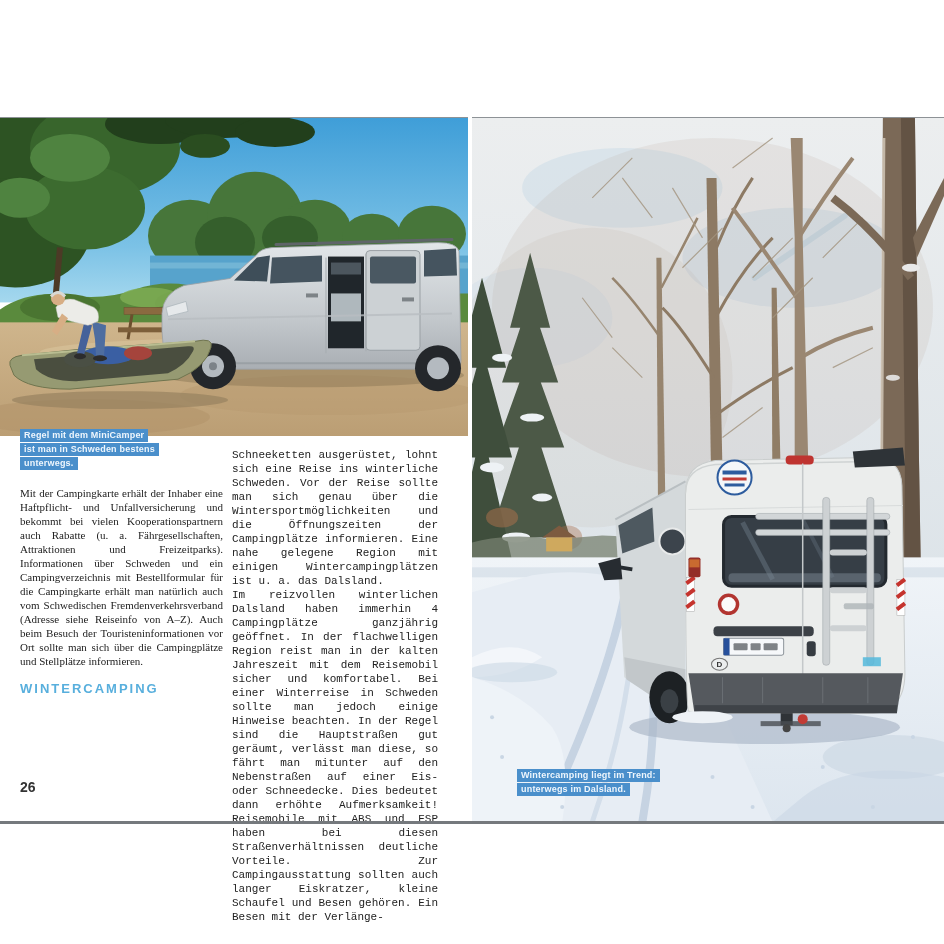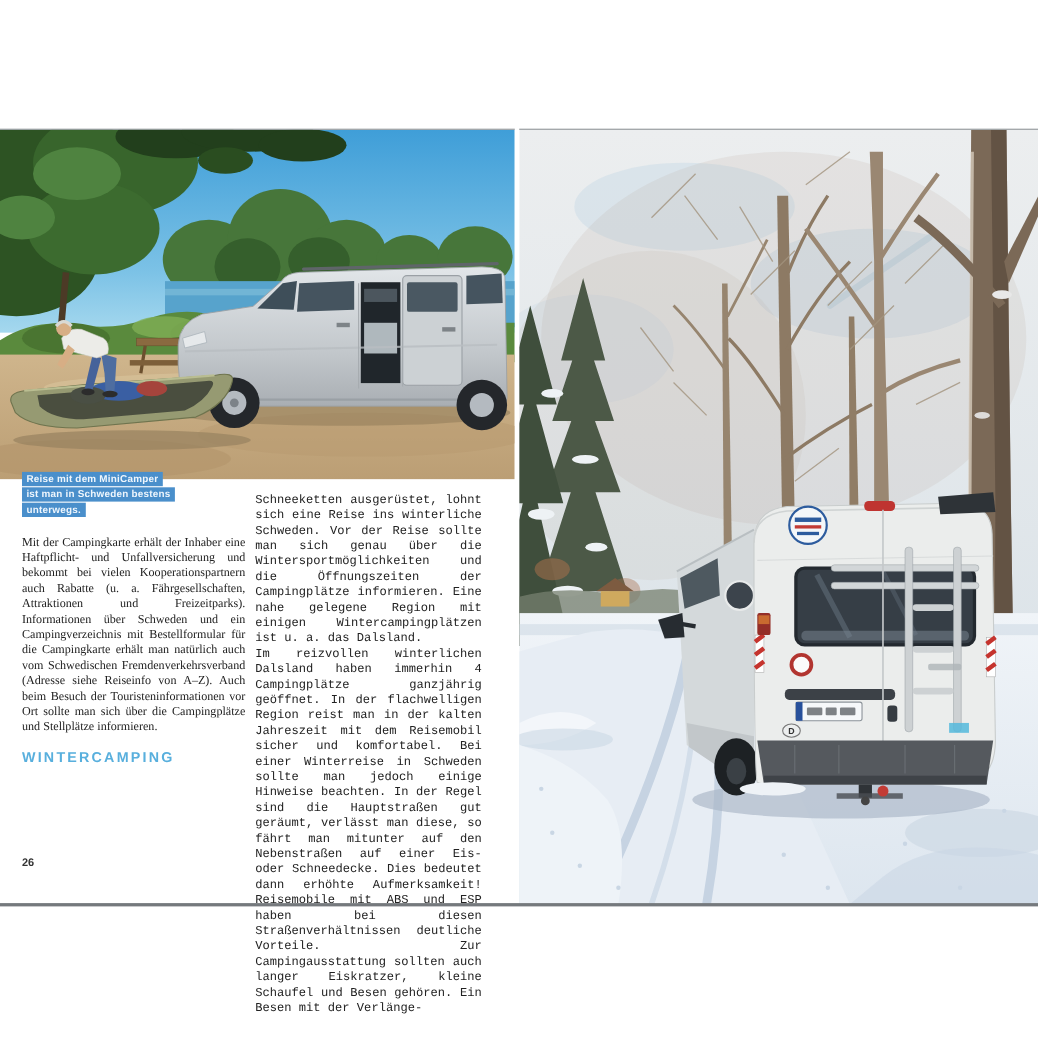--- a/index.html
+++ b/index.html
@@ -25,21 +25,21 @@
   .col{position:absolute;font-size:11px;line-height:14px;text-align:justify;}
   #col1{left:20px;top:486px;width:203px;}
   #col2{left:232px;top:448px;width:206px;font-family:Liberation Mono, monospace;}
   .col p{margin:0;}
   .section-heading{
     font-family:"Liberation Sans", sans-serif;font-weight:bold;font-size:13px;
     color:var(--heading-blue);letter-spacing:2px;margin:14px 0 20px 0;text-align:left;
   }
   .page-number{
     position:absolute;left:20px;top:779px;font-family:"Liberation Sans", sans-serif;
-    font-weight:bold;font-size:10px;color:#333;
+    font-weight:bold;font-size:14px;color:#333;
   }
 </style>
 </head>
 <body>
 
 <div class="page">
 
   <div class="photo" id="photo-left">
     <svg viewBox="0 0 468 319" preserveAspectRatio="none">
       <defs>
@@ -304,25 +304,29 @@
           <circle cx="314" cy="611" r="4" fill="#444444"></circle>
         </g>
         <polygon points="126,446 148,440 150,462 132,463" fill="#272c31"></polygon>
         <path d="M148,450 L160,452" stroke="#272c31" stroke-width="4"></path>
         <ellipse cx="230" cy="600" rx="30" ry="6" fill="#eef2f6"></ellipse>
       </g>
     </svg>
   </div>
 
   <div class="caption" id="caption-left">
-    <div class="cap-line">Reise mit dem MiniCamper</div>
+    <div class="cap-line">Regel mit dem MiniCamper</div>
     <div class="cap-line">ist man in Schweden bestens</div>
     <div class="cap-line">unterwegs.</div>
   </div>
 
+  <div class="caption" id="caption-right">
+    <div class="cap-line">Wintercamping liegt im Trend:</div>
+    <div class="cap-line">unterwegs im Dalsland.</div>
+  </div>
 
   <div class="col" id="col1">
     <p>Mit der Campingkarte erhält der Inhaber eine Haftpflicht- und Unfallversicherung und bekommt bei vielen Kooperationspartnern auch Rabatte (u. a. Fährgesellschaften, Attraktionen und Freizeitparks). Informationen über Schweden und ein Campingverzeichnis mit Bestellformular für die Campingkarte erhält man natürlich auch vom Schwedischen Fremdenverkehrsverband (Adresse siehe Reiseinfo von A–Z). Auch beim Besuch der Touristeninformationen vor Ort sollte man sich über die Campingplätze und Stellplätze informieren.</p>
     <h2 class="section-heading">WINTERCAMPING</h2>
   </div>
 
   <div class="col" id="col2">
     <p>Schneeketten ausgerüstet, lohnt sich eine Reise ins winterliche Schweden. Vor der Reise sollte man sich genau über die Wintersportmöglichkeiten und die Öffnungszeiten der Campingplätze informieren. Eine nahe gelegene Region mit einigen Wintercampingplätzen ist u. a. das Dalsland.</p>
     <p>Im reizvollen winterlichen Dalsland haben immerhin 4 Campingplätze ganzjährig geöffnet. In der flachwelligen Region reist man in der kalten Jahreszeit mit dem Reisemobil sicher und komfortabel. Bei einer Winterreise in Schweden sollte man jedoch einige Hinweise beachten. In der Regel sind die Hauptstraßen gut geräumt, verlässt man diese, so fährt man mitunter auf den Nebenstraßen auf einer Eis- oder Schneedecke. Dies bedeutet dann erhöhte Aufmerksamkeit! Reisemobile mit ABS und ESP haben bei diesen Straßenverhältnissen deutliche Vorteile. Zur Campingausstattung sollten auch langer Eiskratzer, kleine Schaufel und Besen gehören. Ein Besen mit der Verlänge-</p>
   </div>

